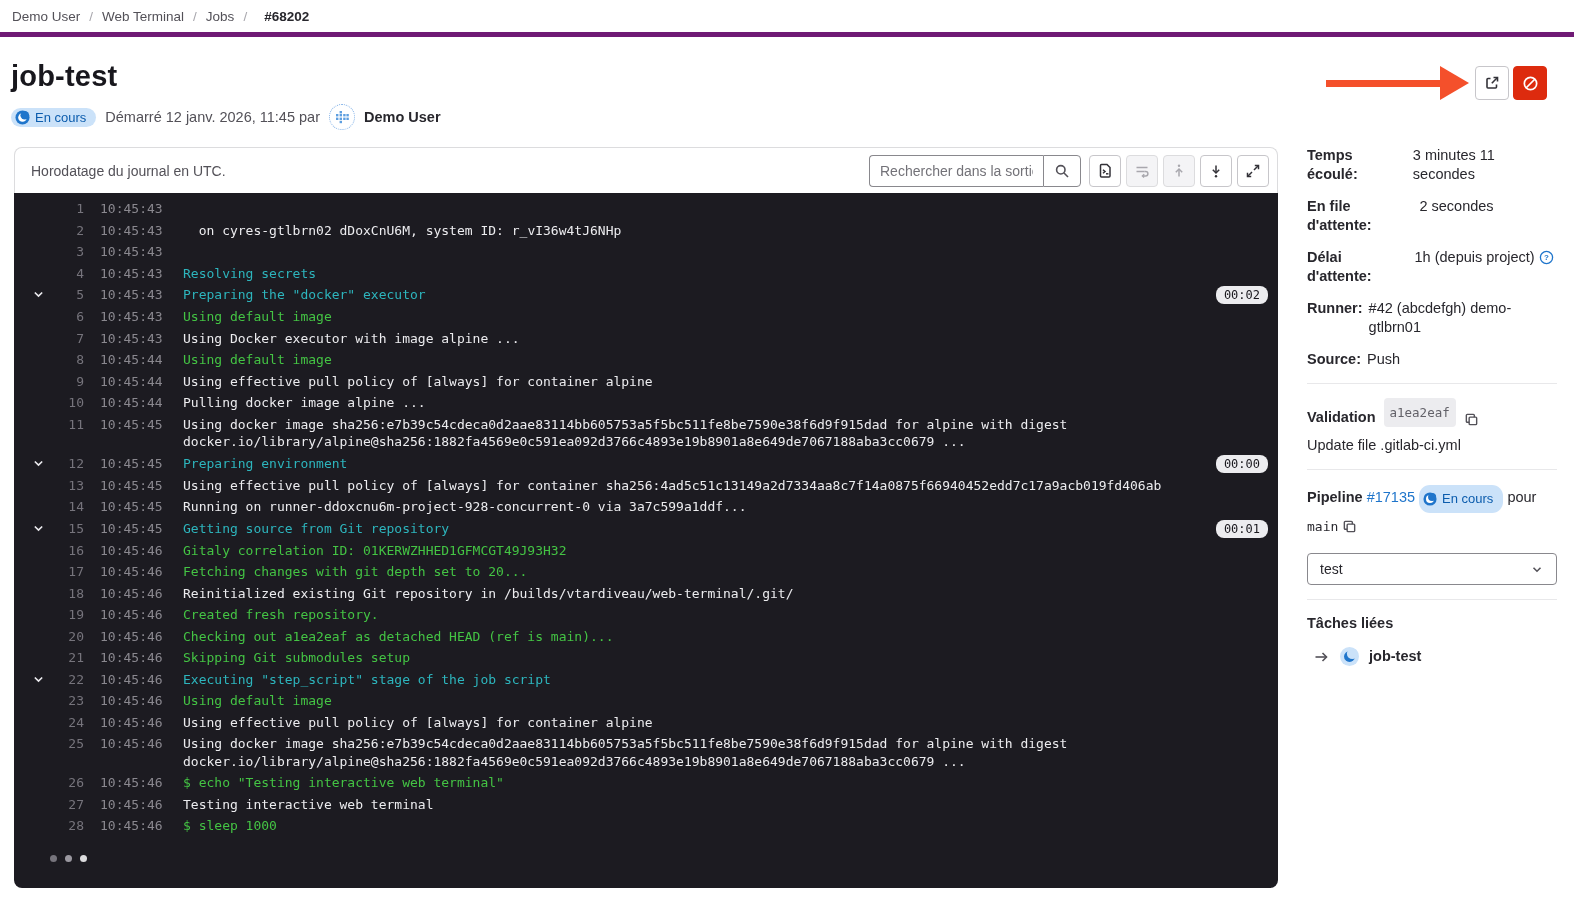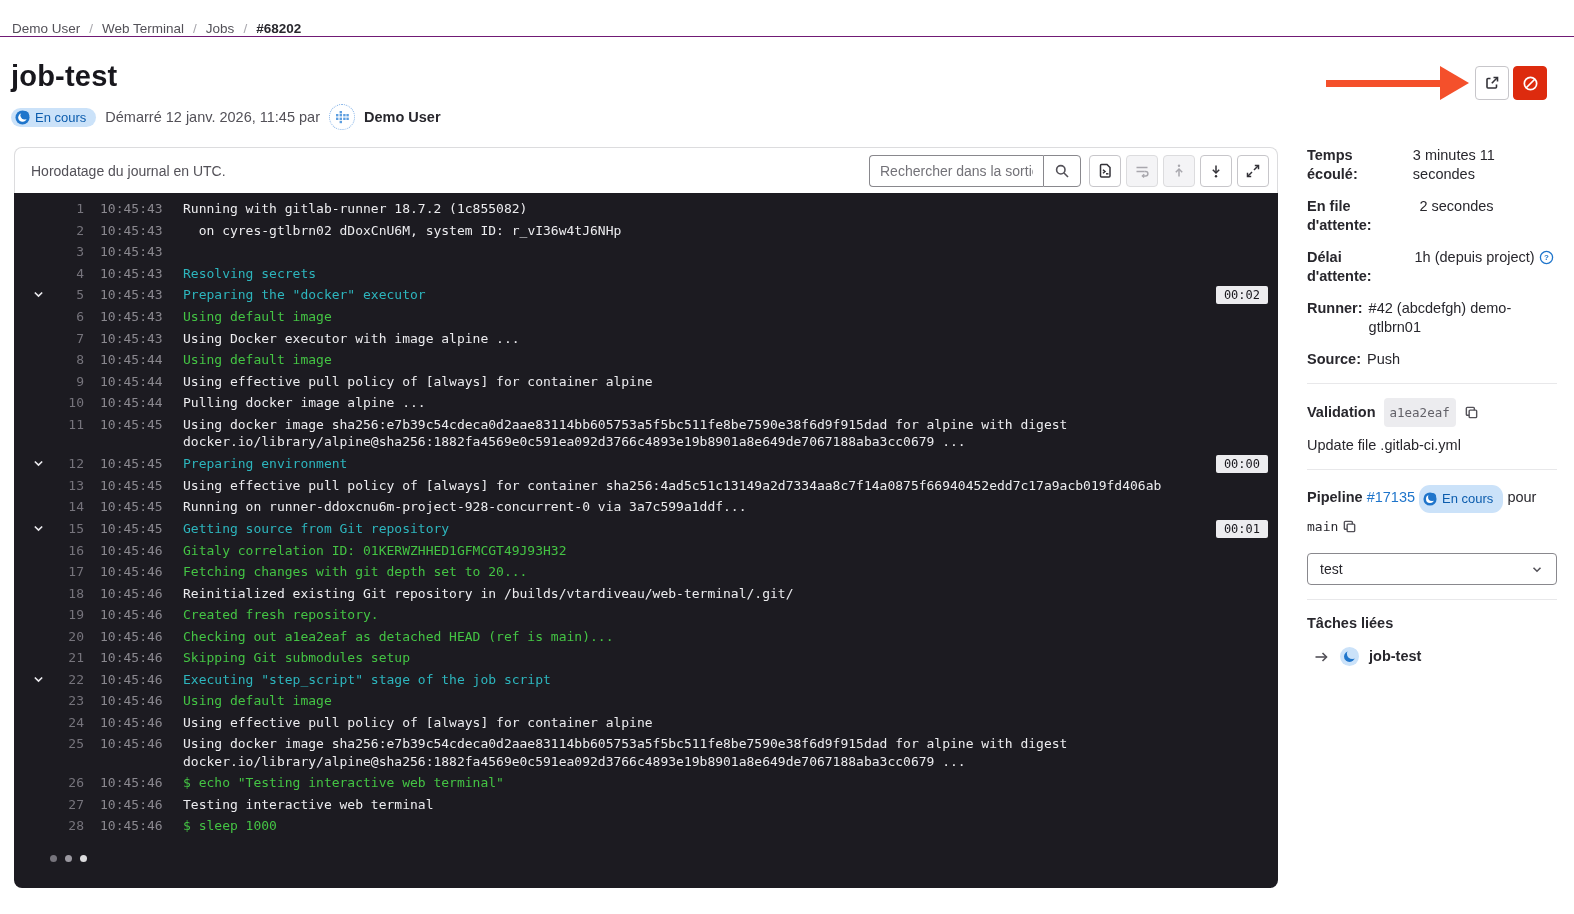--- a/index.html
+++ b/index.html
@@ -1,22 +1,22 @@
 <!DOCTYPE html>
 <html><head>
 <meta charset="utf-8">
 <style>
   * { margin:0; padding:0; box-sizing:border-box; }
   html,body { width:1574px; height:914px; background:#fff; overflow:hidden;
               font-family:"Liberation Sans", sans-serif; color:#28272d; }
   .page { position:relative; width:1574px; height:914px; }
 
   
-  .breadcrumb-bar { height:37px; display:flex; align-items:flex-end; padding:0 12px;
-                    border-bottom:1px solid #701a75; font-size:13.5px; color:#535158; }
+  .breadcrumb-bar { height:37px; display:flex; align-items:center; padding:0 12px;
+                    border-bottom:5px solid #701a75; font-size:13.5px; color:#535158;gap:8px; }
   .crumb { color:#535158; cursor:pointer; }
   .crumb-sep { margin:0 9px; color:#a8a7ad; }
   .crumb-current { color:#28272d; font-weight:700; }
 
   
   .job-title { position:absolute; left:11px; top:60px; font-size:29px; font-weight:700; color:#18171d; letter-spacing:.2px; }
   .meta-row { position:absolute; left:11px; top:104px; display:flex; align-items:center; gap:9px; font-size:14.5px; color:#535158; }
   .status-badge { display:inline-flex; align-items:center; gap:5px; background:#cbe2f9; color:#0b5cad;
                   border-radius:11px; padding:2px 10px 2px 4px; font-size:13px; font-weight:400; }
   .status-badge svg { display:block; }
@@ -52,36 +52,36 @@
   .log-body { height:695px; background:#1c1b21; border-radius:0 0 8px 8px; padding-top:5px;
               font-family:"DejaVu Sans Mono", monospace; font-size:13px; overflow:hidden; }
   .log-line { display:flex; align-items:flex-start; padding:2px 10px 2px 8px; line-height:17.5px; }
   .log-line.section { cursor:pointer; }
   .cell-chev { width:32px; display:flex; justify-content:center; padding-top:2px; flex:none; }
   .cell-num { width:30px; text-align:right; color:#76747c; flex:none; cursor:pointer; }
   .cell-time { width:64px; margin-left:16px; color:#8a888f; flex:none; }
   .cell-text { margin-left:19px; flex:1; color:#ececef; white-space:pre-wrap; overflow-wrap:anywhere; }
   .c-section .cell-text { color:#2db5bd; }
   .c-green .cell-text { color:#44c444; }
-  .dur-badge { margin-left:auto; flex:none; background:#ececef; color:#18171d; border-radius:2px;
+  .dur-badge { margin-left:auto; flex:none; background:#ececef; color:#18171d; border-radius:8px;
                padding:0 8px; font-size:12px; line-height:18px; height:18px; }
   .log-dots { display:flex; gap:8px; margin:18px 0 0 36px; }
   .log-dots span { width:7px; height:7px; border-radius:50%; }
   .log-dots span:nth-child(1){ background:#76747c; }
   .log-dots span:nth-child(2){ background:#9a98a0; }
   .log-dots span:nth-child(3){ background:#dcdcde; }
 
   
   .sidebar { position:absolute; left:1307px; top:146px; width:250px; font-size:14.5px; line-height:19px; color:#28272d; }
   .detail-row { display:flex; gap:6px; margin-bottom:13px; }
   .detail-label { font-weight:700; flex:0 1 auto; }
   .detail-value { flex:1 1 58%; color:#28272d; }
   .help-icon { display:inline-flex; vertical-align:-3px; cursor:pointer; }
   .sb-divider { border-top:1px solid #e8e8ea; margin:14px 0; }
-  .commit-line { display:flex; align-items:center; gap:8px; }
+  .commit-line { display:flex; align-items:flex-end; gap:8px; }
   .commit-label { font-weight:700; }
   .sha-badge { background:#ececef; border-radius:4px; padding:5px 6px; font-family:"DejaVu Sans Mono",monospace;
                font-size:12.5px; color:#626168; }
   .copy-btn { display:inline-flex; cursor:pointer; vertical-align:-3px; }
   .commit-msg { margin-top:9px; color:#28272d; }
   .pipeline-block { line-height:26px; }
   .pipeline-label { font-weight:700; }
   .link { color:#1f75cb; cursor:pointer; text-decoration:none; }
   .pill-badge { display:inline-flex; align-items:center; gap:5px; background:#cbe2f9; color:#0b5cad;
                 border-radius:11px; padding:1px 10px 1px 4px; font-size:13px; vertical-align:-4px; }
@@ -204,21 +204,20 @@
             </svg>
           </span>
         </span>
     </div>
     <div class="log-body">
       <div id="log-lines">
           <div class="log-line">
             <span class="cell-chev"></span>
             <span class="cell-num">1</span>
             <span class="cell-time">10:45:43</span>
-            <span class="cell-text">Running with gitlab-runner 18.7.2 (1c855082)</span>
           </div>
           <div class="log-line">
             <span class="cell-chev"></span>
             <span class="cell-num">2</span>
             <span class="cell-time">10:45:43</span>
             <span class="cell-text">  on cyres-gtlbrn02 dDoxCnU6M, system ID: r_vI36w4tJ6NHp</span>
           </div>
           <div class="log-line">
             <span class="cell-chev"></span>
             <span class="cell-num">3</span>

